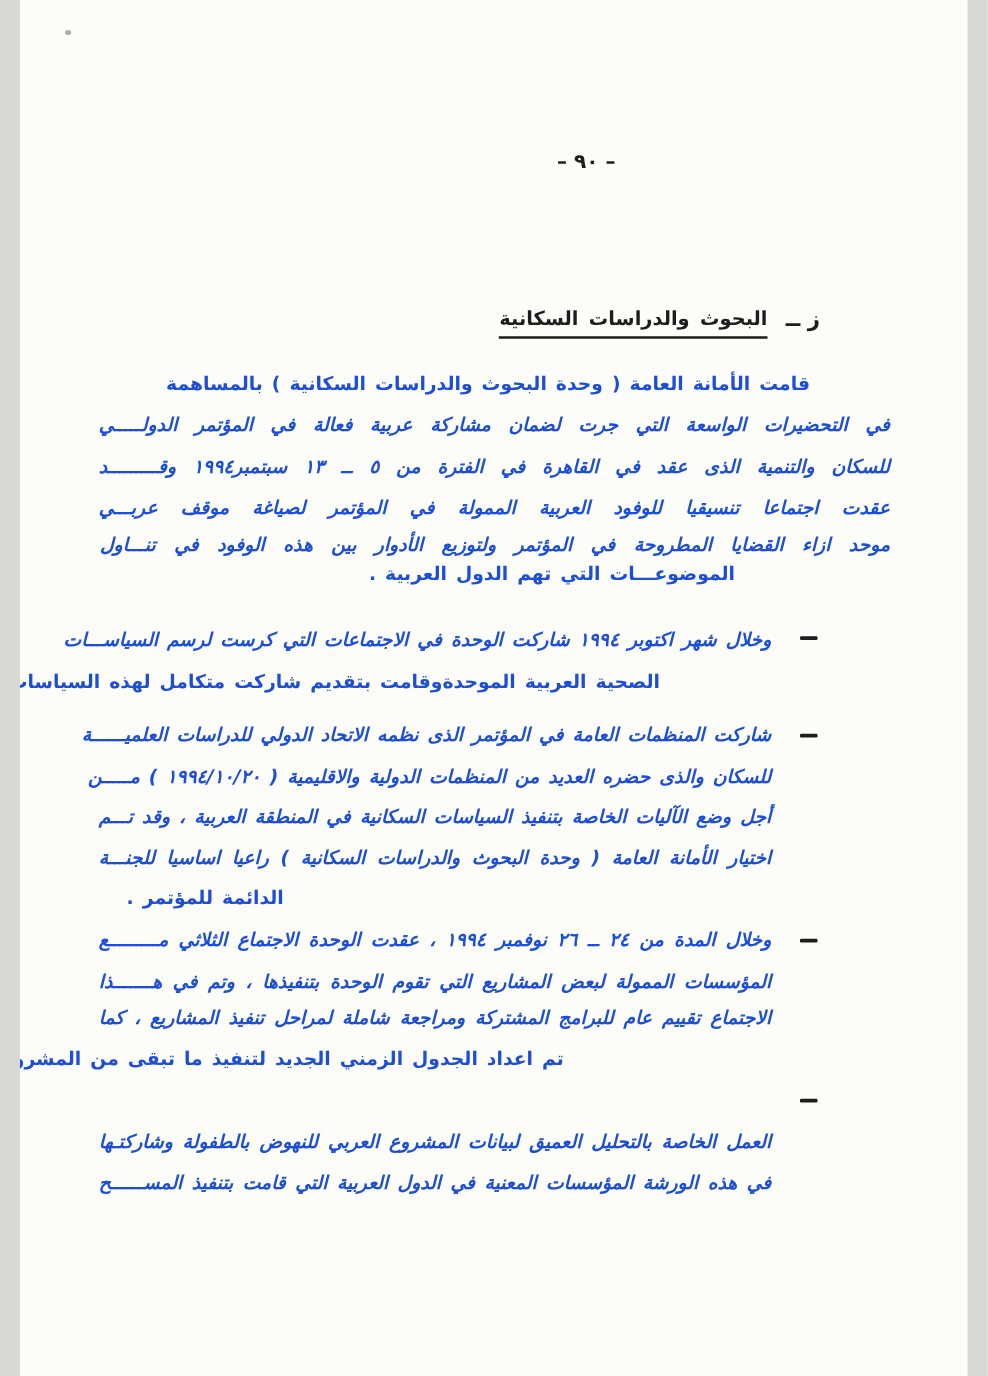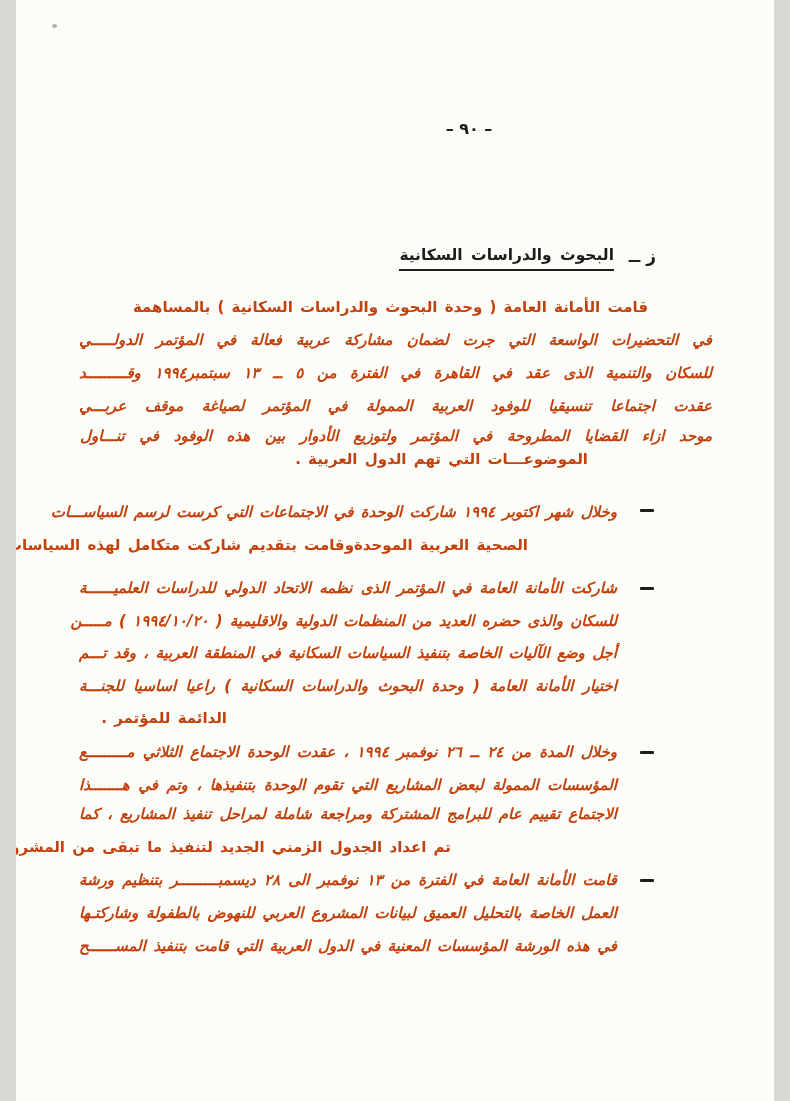--- a/index.html
+++ b/index.html
@@ -13,21 +13,21 @@
     overflow:hidden;
   }
   .ln{
     position:absolute;
     direction:rtl;
     unicode-bidi:plaintext;
     white-space:nowrap;
     font-size:15px;
     font-weight:700;
     line-height:21px;
-    color:#c2410c;
+    color:#1d4ed8;
     letter-spacing:.2px;
     word-spacing:2px;
   }
   .j{
     text-align:justify;
     text-align-last:justify;
     font-style:italic;
     -moz-text-align-last:justify;
   }
   .pagenum{
@@ -72,30 +72,29 @@
   <div class="ln j" style="top:363px;right:62px;width:633px;">للسكان والتنمية الذى عقد في القاهرة في الفترة من ٥ ــ ١٣ سبتمبر١٩٩٤ وقـــــــــد</div>
   <div class="ln j" style="top:396px;right:62px;width:633px;">عقدت  اجتماعا  تنسيقيا للوفود العربية الممولة في المؤتمر لصياغة موقف عربـــي</div>
   <div class="ln j" style="top:426px;right:62px;width:632px;">موحد ازاء  القضايا  المطروحة في المؤتمر ولتوزيع  الأدوار بين هذه الوفود في تنـــاول</div>
   <div class="ln" style="top:449px;right:186px;">الموضوعـــات التي تهم الدول العربية   .</div>
 
   <div class="dash" style="top:509px;"></div>
   <div class="ln j" style="top:502px;right:157px;width:538px;">وخلال شهر اكتوبر  ١٩٩٤ شاركت الوحدة في الاجتماعات التي كرست لرسم السياســـات</div>
   <div class="ln" style="top:535px;right:246px;">الصحية العربية الموحدةوقامت بتقديم شاركت متكامل لهذه السياسات .</div>
 
   <div class="dash" style="top:587px;"></div>
-  <div class="ln j" style="top:578px;right:157px;width:538px;">شاركت الأمانة العامة  في المؤتمر الذى نظمه الاتحاد الدولي للدراسات العلميــــــة</div>
+  <div class="ln j" style="top:578px;right:157px;width:538px;">شاركت المنظمات العامة  في المؤتمر الذى نظمه الاتحاد الدولي للدراسات العلميــــــة</div>
   <div class="ln j" style="top:611px;right:157px;width:538px;">للسكان والذى حضره العديد من المنظمات الدولية والاقليمية ( ١٩٩٤/١٠/٢٠ )  مـــــن</div>
   <div class="ln j" style="top:643px;right:157px;width:538px;">أجل وضع الآليات  الخاصة بتنفيذ السياسات السكانية في المنطقة العربية ، وقد تـــم</div>
   <div class="ln j" style="top:676px;right:157px;width:538px;">اختيار الأمانة العامة  ( وحدة البحوث والدراسات السكانية )  راعيا اساسيا للجنـــة</div>
   <div class="ln" style="top:708px;right:547px;">الدائمة للمؤتمر .</div>
 
   <div class="dash" style="top:751px;"></div>
   <div class="ln j" style="top:742px;right:157px;width:538px;">وخلال المدة  من ٢٤ ــ ٢٦ نوفمبر ١٩٩٤ ، عقدت الوحدة الاجتماع الثلاثي مـــــــــع</div>
   <div class="ln j" style="top:775px;right:157px;width:538px;">المؤسسات  الممولة لبعض المشاريع التي تقوم الوحدة بتنفيذها  ،  وتم  في هـــــــذا</div>
   <div class="ln j" style="top:804px;right:157px;width:538px;">الاجتماع  تقييم عام للبرامج المشتركة  ومراجعة شاملة لمراحل  تنفيذ المشاريع ، كما</div>
   <div class="ln" style="top:837px;right:323px;">تم اعداد الجدول الزمني الجديد  لتنفيذ ما تبقى من المشروعات   .</div>
 
   <div class="dash" style="top:879px;"></div>
-  <div class="ln j" style="top:870px;right:157px;width:538px;">قامت الأمانة العامة  في الفترة  من ١٣ نوفمبر الى ٢٨ ديسمبـــــــــر بتنظيم ورشة</div>
   <div class="ln j" style="top:903px;right:157px;width:538px;">العمل الخاصة بالتحليل العميق لبيانات المشروع العربي للنهوض بالطفولة وشاركتـها</div>
   <div class="ln j" style="top:936px;right:157px;width:538px;">في هذه الورشة المؤسسات المعنية في الدول العربية التي قامت  بتنفيذ   المســــــح</div>
 
 </div>
 
 </body></html>

